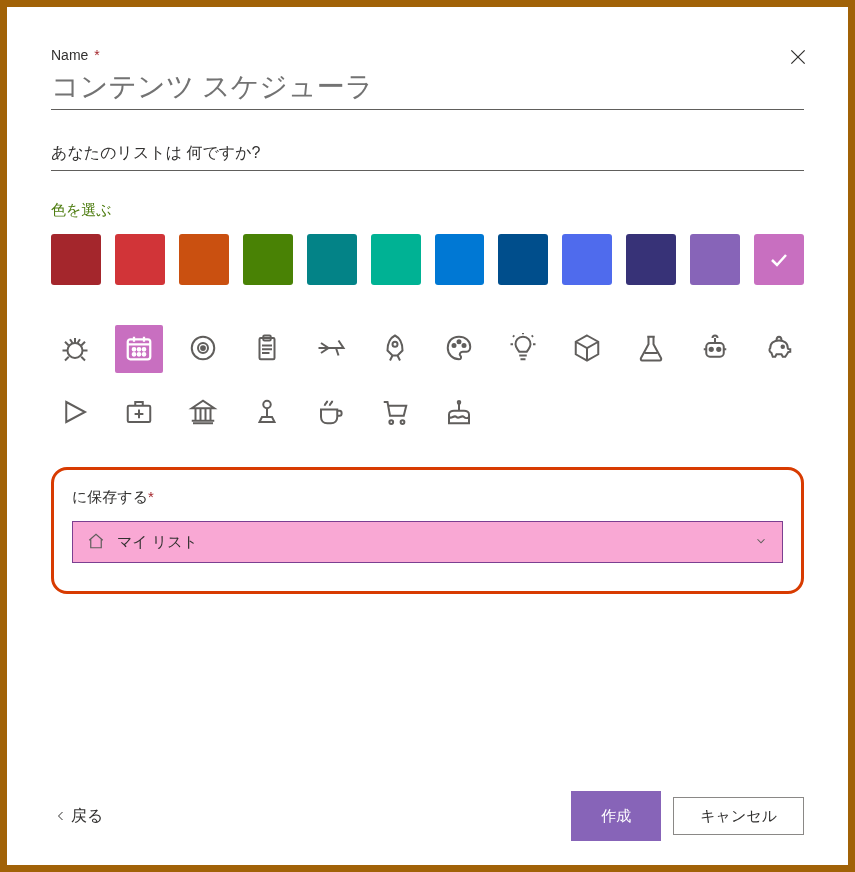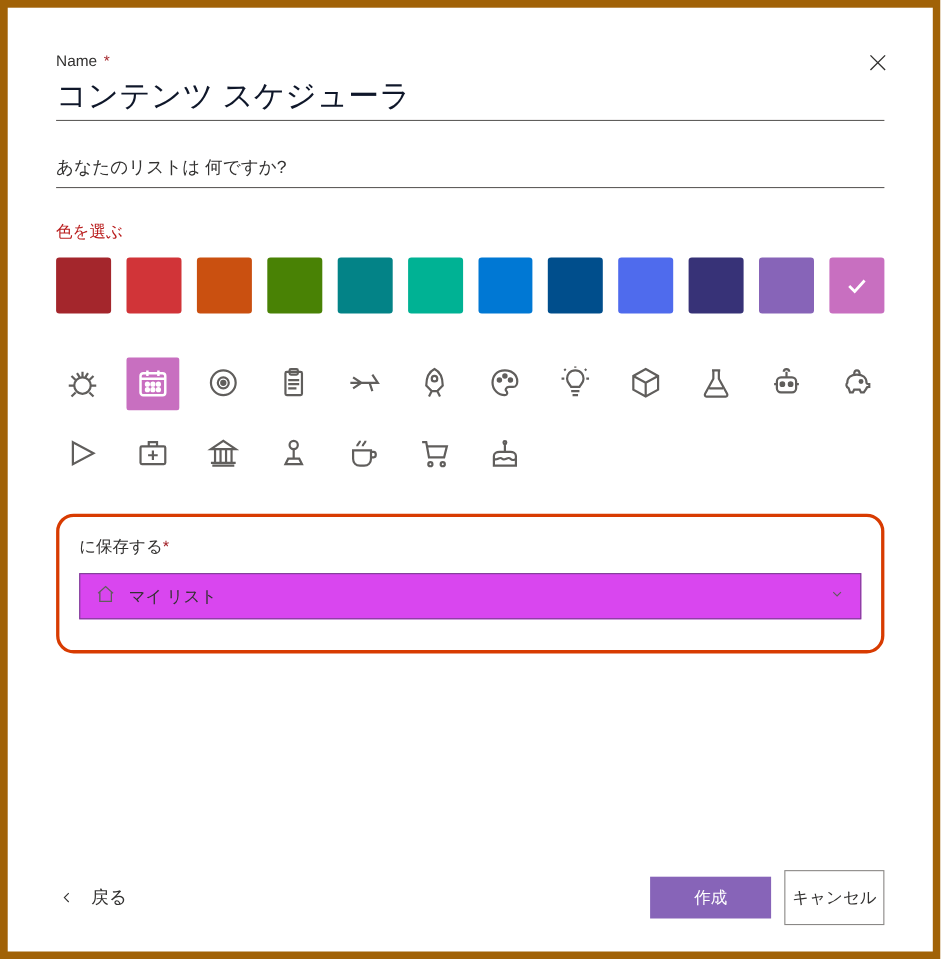--- a/index.html
+++ b/index.html
@@ -38,38 +38,38 @@
 
   .field { margin-bottom: 30px; }
   .field-label { font-size: 14px; color: #323130; margin-bottom: 4px; }
   .field-label .req { color: #a4262c; margin-left: 6px; }
   .text-input {
     width: 100%;
     border: none;
     border-bottom: 1px solid #605e5c;
     font-size: 28px;
     padding: 4px 0 6px 0;
-    color: #0f172a;
+    color: #737373;
     outline: none;
     background: transparent;
   }
   .desc-input {
     width: 100%;
     border: none;
     border-bottom: 1px solid #605e5c;
     font-size: 16px;
     padding: 4px 0 8px 0;
     color: #a16207;
     outline: none;
     background: transparent;
     font-family: inherit;
   }
   .desc-input::placeholder { color: #323130; }
 
-  .section-label { font-size: 15px; color: #b91c1c; margin-bottom: 14px; }
+  .section-label { font-size: 15px; color: #4d7c0f; margin-bottom: 14px; }
 
   .color-row { display: flex; gap: 14px; margin-bottom: 40px; }
   .color-swatch {
     width: 51px; height: 51px;
     border: none; cursor: pointer;
     display:flex; align-items:center; justify-content:center;
     padding:0;
     border-radius: 3px;
   }
   .color-swatch svg { width: 24px; height: 24px; }
@@ -100,59 +100,58 @@
   .save-label { font-size: 15px; margin-bottom: 14px; }
   .save-label .req { color: #a4262c; }
   .dropdown {
     width: 100%;
     border: 1px solid #7b3f91;
     height: 42px;
     display: flex;
     align-items: center;
     padding: 0 14px;
     cursor: pointer;
-    background: #d946ef;
+    background: #f9a8d4;
     color: #323130;
     font-size: 15px;
-    font-family: Liberation Serif, serif;
   }
   .dropdown .dd-icon { margin-right: 12px; color: #605e5c; }
   .dropdown .dd-text { flex:1; }
   .dropdown .dd-chevron { color: #605e5c; }
 
   .footer {
     margin-top: auto;
     display: flex;
     align-items: center;
     padding-top: 30px;
   }
   .back-btn {
     background: none; border: none; cursor: pointer;
-    display: flex; align-items: center; gap: 16px;
+    display: flex; align-items: center; gap: 4px;
     font-size: 16px; color: #323130;
     padding: 6px 4px;
   }
   .back-btn svg { width: 12px; height: 18px; }
   .spacer { flex:1; }
   .primary-btn {
     background: #8764b8;
     color: #fff;
     border: none;
-    height: 38px;
-    padding: 0 40px;
+    height: 50px;
+    padding: 0 30px;
     font-size: 15px;
     cursor: pointer;
     margin-right: 12px;
   }
   .secondary-btn {
     background: #fff;
     color: #323130;
     border: 1px solid #8a8886;
-    height: 50px;
-    padding: 0 6px;
+    height: 38px;
+    padding: 0 26px;
     font-size: 15px;
     cursor: pointer;
   }
 </style>
 </head>
 <body>
 
 <div class="dialog">
 
   <button class="close-btn" aria-label="close">

